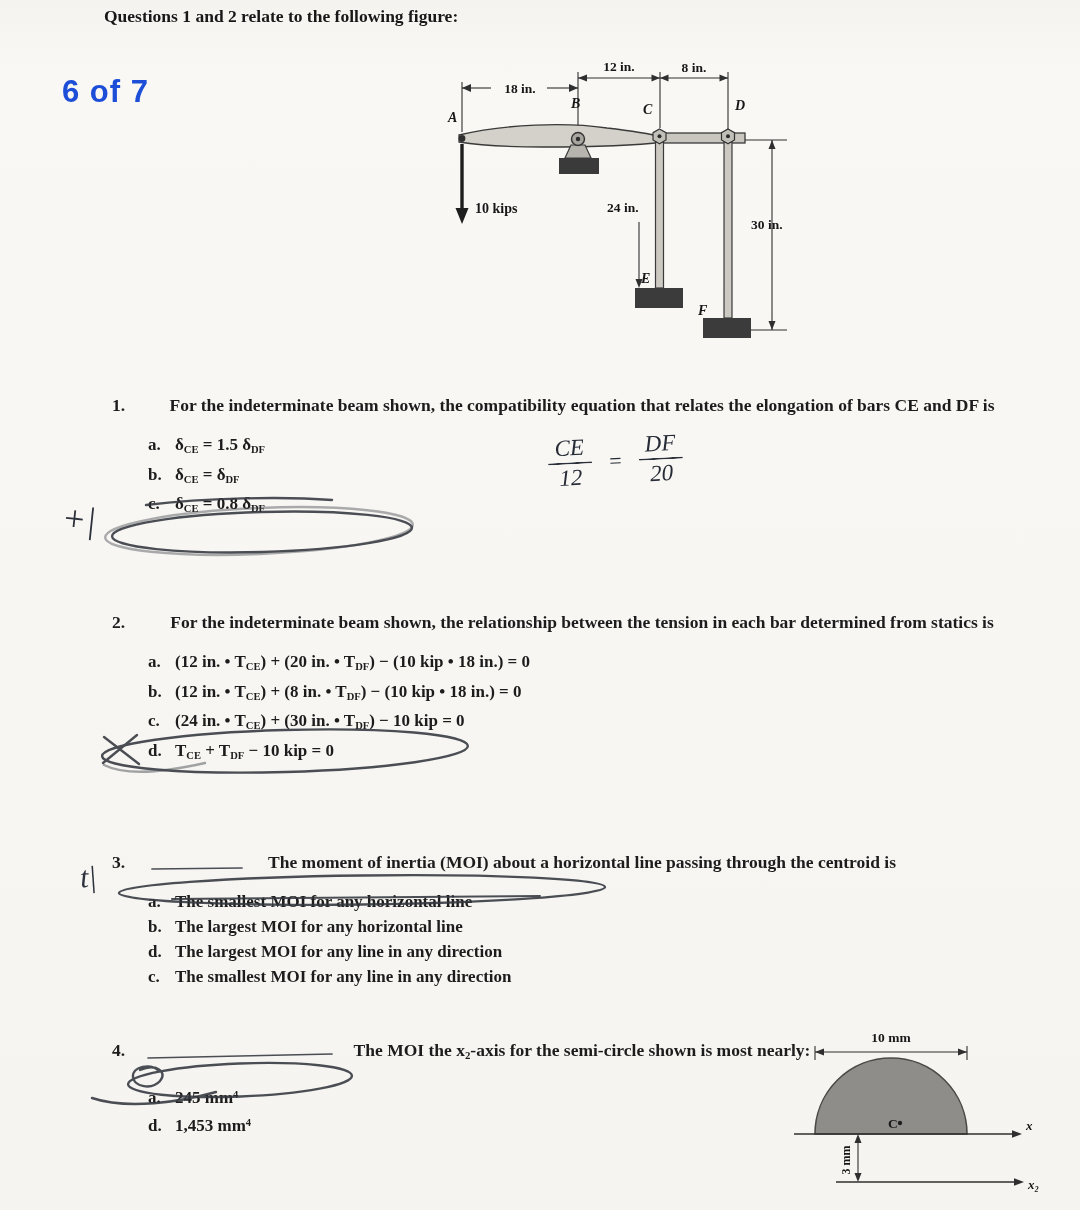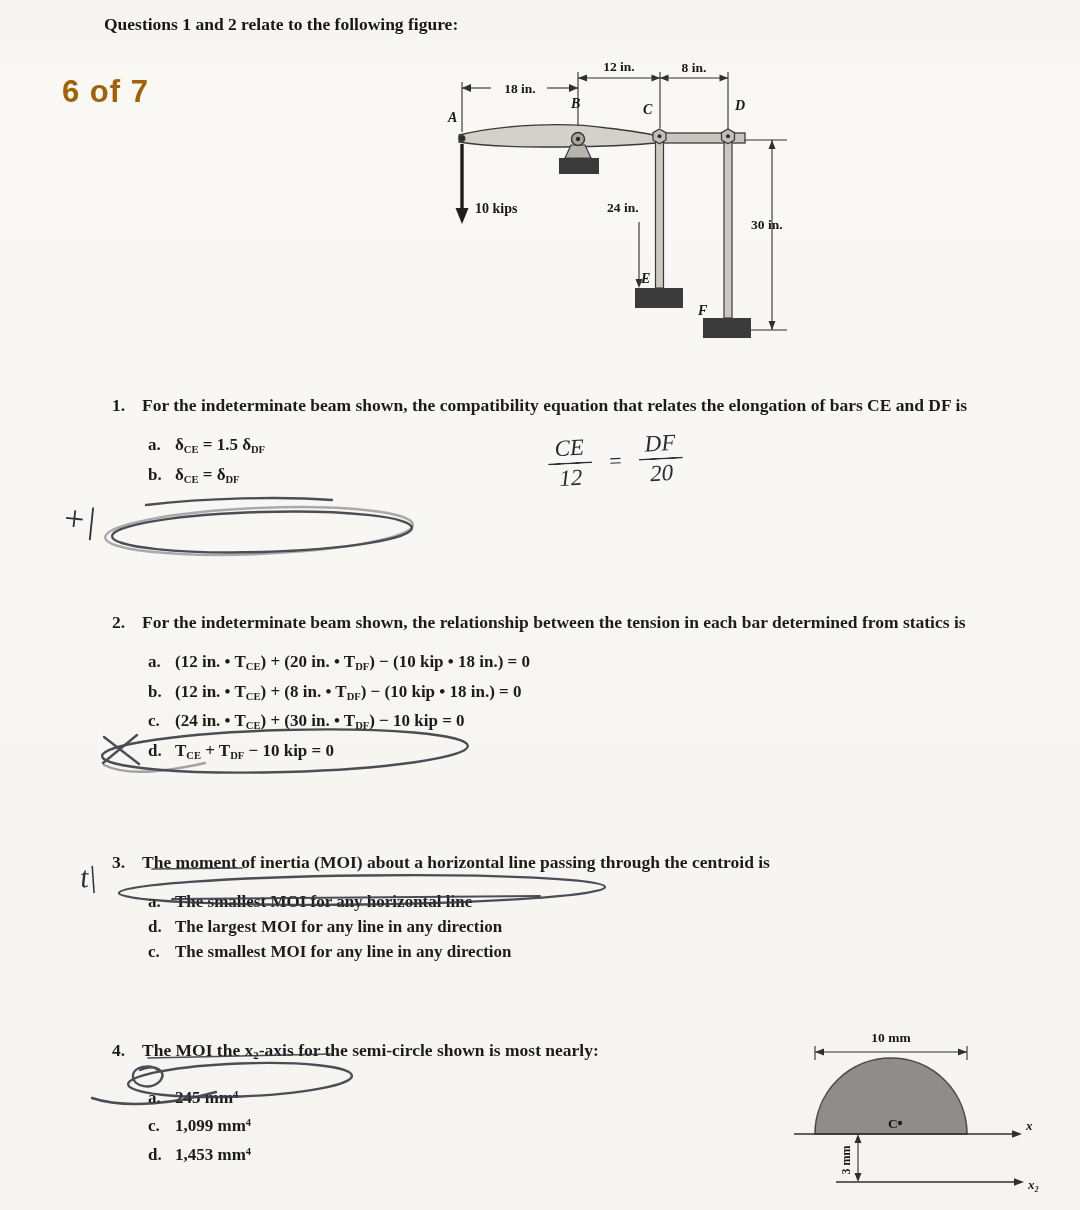--- a/index.html
+++ b/index.html
@@ -9,39 +9,39 @@
     background:#f7f6f3;
     font-family:"Liberation Serif","DejaVu Serif",serif;
     color:#1c1c1c;
     overflow:hidden;
   }
   .paper {
     position:absolute; inset:0;
     background:linear-gradient(180deg,#f4f3f0 0%,#f9f8f5 6%,#f7f6f3 55%,#f5f4f0 100%);
   }
   .header-title {
-    position:absolute; left:104px; top:14px;
+    position:absolute; left:104px; top:6px;
     font-size:17.5px; font-weight:700; color:#171717;
   }
   .page-indicator {
     position:absolute; left:62px; top:74px;
     font-family:"Liberation Sans","DejaVu Sans",sans-serif;
-    font-size:31px; font-weight:700; color:#a16207; letter-spacing:1px;
+    font-size:31px; font-weight:700; color:#1d4ed8; letter-spacing:1px;
   }
   .beam-figure { position:absolute; left:435px; top:52px; width:380px; height:310px; }
   .semi-figure { position:absolute; left:778px; top:1026px; width:270px; height:180px; }
 
   .question { position:absolute; width:952px; }
   .question.q1 { top:393px; left:112px; }
   .question.q2 { top:610px; left:112px; }
   .question.q3 { top:850px; left:112px; }
   .question.q4 { top:1038px; left:112px; }
   .q-row { display:flex; }
   .q-num { width:30px; font-weight:700; font-size:17.5px; line-height:24px; }
-  .q-body { width:880px; font-weight:700; font-size:17.5px; line-height:24px; }
+  .q-body { width:880px; font-weight:700; font-size:17.5px; line-height:24px;text-align:center; }
   .q-options { margin-top:15px; padding-left:36px; }
   .option { line-height:25px; font-weight:700; font-size:17px; white-space:nowrap; }
   .opt-letter { display:inline-block; width:27px; }
   sub { font-size:62%; vertical-align:-0.25em; }
   sup { font-size:62%; vertical-align:0.5em; }
 
   .hw {
     position:absolute; font-family:"Liberation Serif","DejaVu Serif",serif;
     font-style:italic; color:#2c313b;
   }
@@ -128,20 +128,21 @@
 
 <div id="questions">
     <div class="question q1">
       <div class="q-row">
         <div class="q-num">1.</div>
         <div class="q-body">For the indeterminate beam shown, the compatibility equation that relates the elongation of bars CE and DF is</div>
       </div>
       <div class="q-options">
         <div class="option"><span class="opt-letter">a.</span><span class="opt-text">δ<sub>CE</sub> = 1.5 δ<sub>DF</sub></span></div>
         <div class="option"><span class="opt-letter">b.</span><span class="opt-text">δ<sub>CE</sub> = δ<sub>DF</sub></span></div>
+        <div class="option"><span class="opt-letter">c.</span><span class="opt-text">δ<sub>CE</sub> = 0.8 δ<sub>DF</sub></span></div>
       </div>
     </div>
     <div class="question q2">
       <div class="q-row">
         <div class="q-num">2.</div>
         <div class="q-body">For the indeterminate beam shown, the relationship between the tension in each bar determined from statics is</div>
       </div>
       <div class="q-options">
         <div class="option"><span class="opt-letter">a.</span><span class="opt-text">(12 in. • T<sub>CE</sub>) + (20 in. • T<sub>DF</sub>) − (10 kip • 18 in.) = 0</span></div>
         <div class="option"><span class="opt-letter">b.</span><span class="opt-text">(12 in. • T<sub>CE</sub>) + (8 in. • T<sub>DF</sub>) − (10 kip • 18 in.) = 0</span></div>
@@ -149,32 +150,32 @@
         <div class="option"><span class="opt-letter">d.</span><span class="opt-text">T<sub>CE</sub> + T<sub>DF</sub> − 10 kip = 0</span></div>
       </div>
     </div>
     <div class="question q3">
       <div class="q-row">
         <div class="q-num">3.</div>
         <div class="q-body">The moment of inertia (MOI) about a horizontal line passing through the centroid is</div>
       </div>
       <div class="q-options">
         <div class="option"><span class="opt-letter">a.</span><span class="opt-text">The smallest MOI for any horizontal line</span></div>
+        <div class="option"><span class="opt-letter">b.</span><span class="opt-text">The largest MOI for any horizontal line</span></div>
         <div class="option"><span class="opt-letter">d.</span><span class="opt-text">The largest MOI for any line in any direction</span></div>
         <div class="option"><span class="opt-letter">c.</span><span class="opt-text">The smallest MOI for any line in any direction</span></div>
       </div>
     </div>
     <div class="question q4">
       <div class="q-row">
         <div class="q-num">4.</div>
         <div class="q-body">The MOI the x<sub>2</sub>-axis for the semi-circle shown is most nearly:</div>
       </div>
       <div class="q-options">
         <div class="option"><span class="opt-letter">a.</span><span class="opt-text">245 mm<sup>4</sup></span></div>
-        <div class="option"><span class="opt-letter">c.</span><span class="opt-text">1,099 mm<sup>4</sup></span></div>
         <div class="option"><span class="opt-letter">d.</span><span class="opt-text">1,453 mm<sup>4</sup></span></div>
       </div>
     </div>
   </div>
 
 <div class="hw tally-q1">+|</div>
 <div class="hw tally-q3">t|</div>
 <div class="hw-work">
   <div class="frac">
     <span>CE</span>

